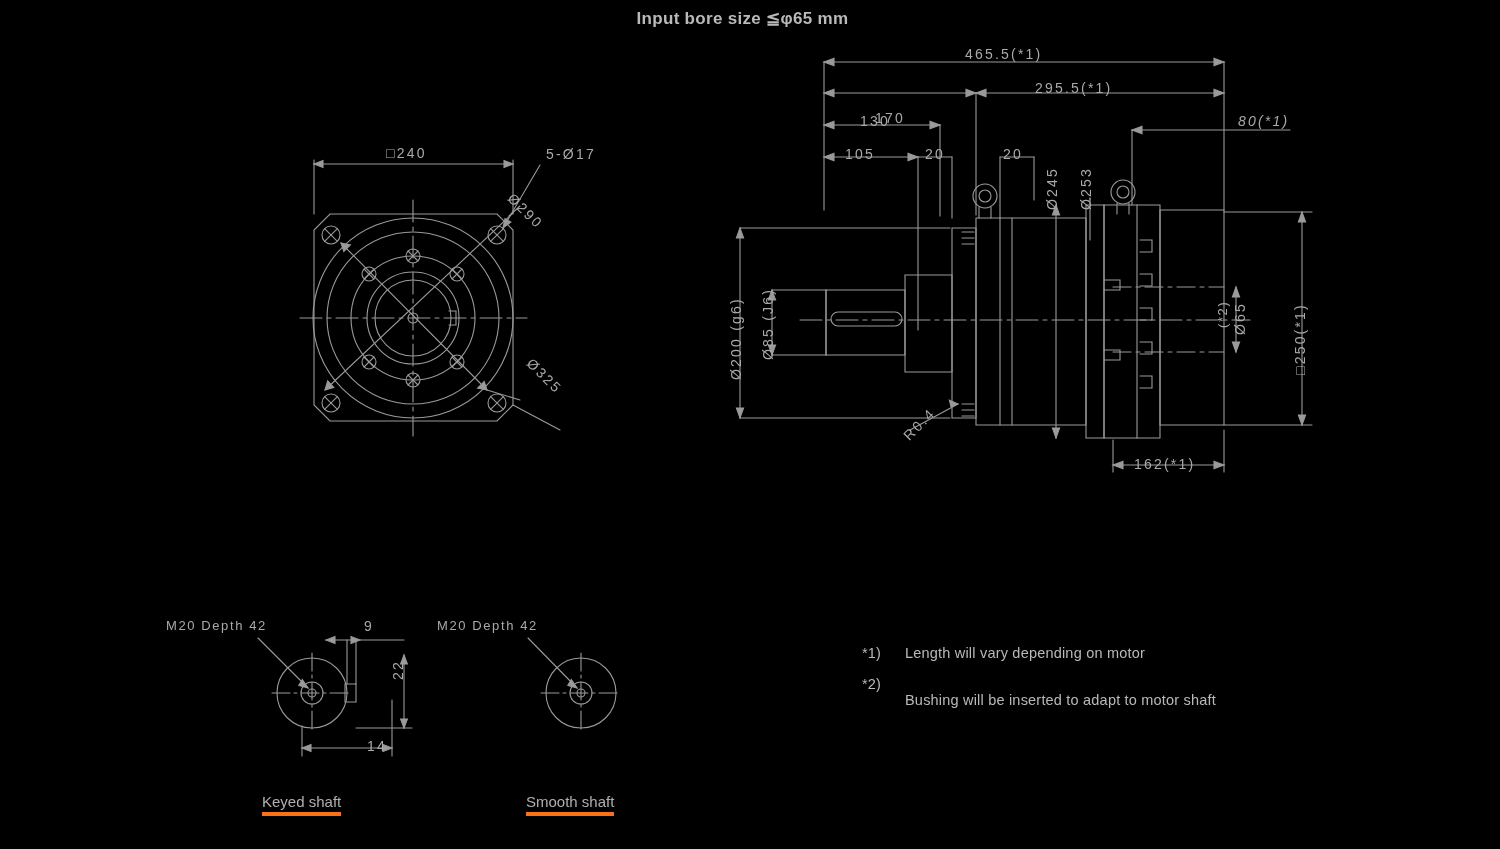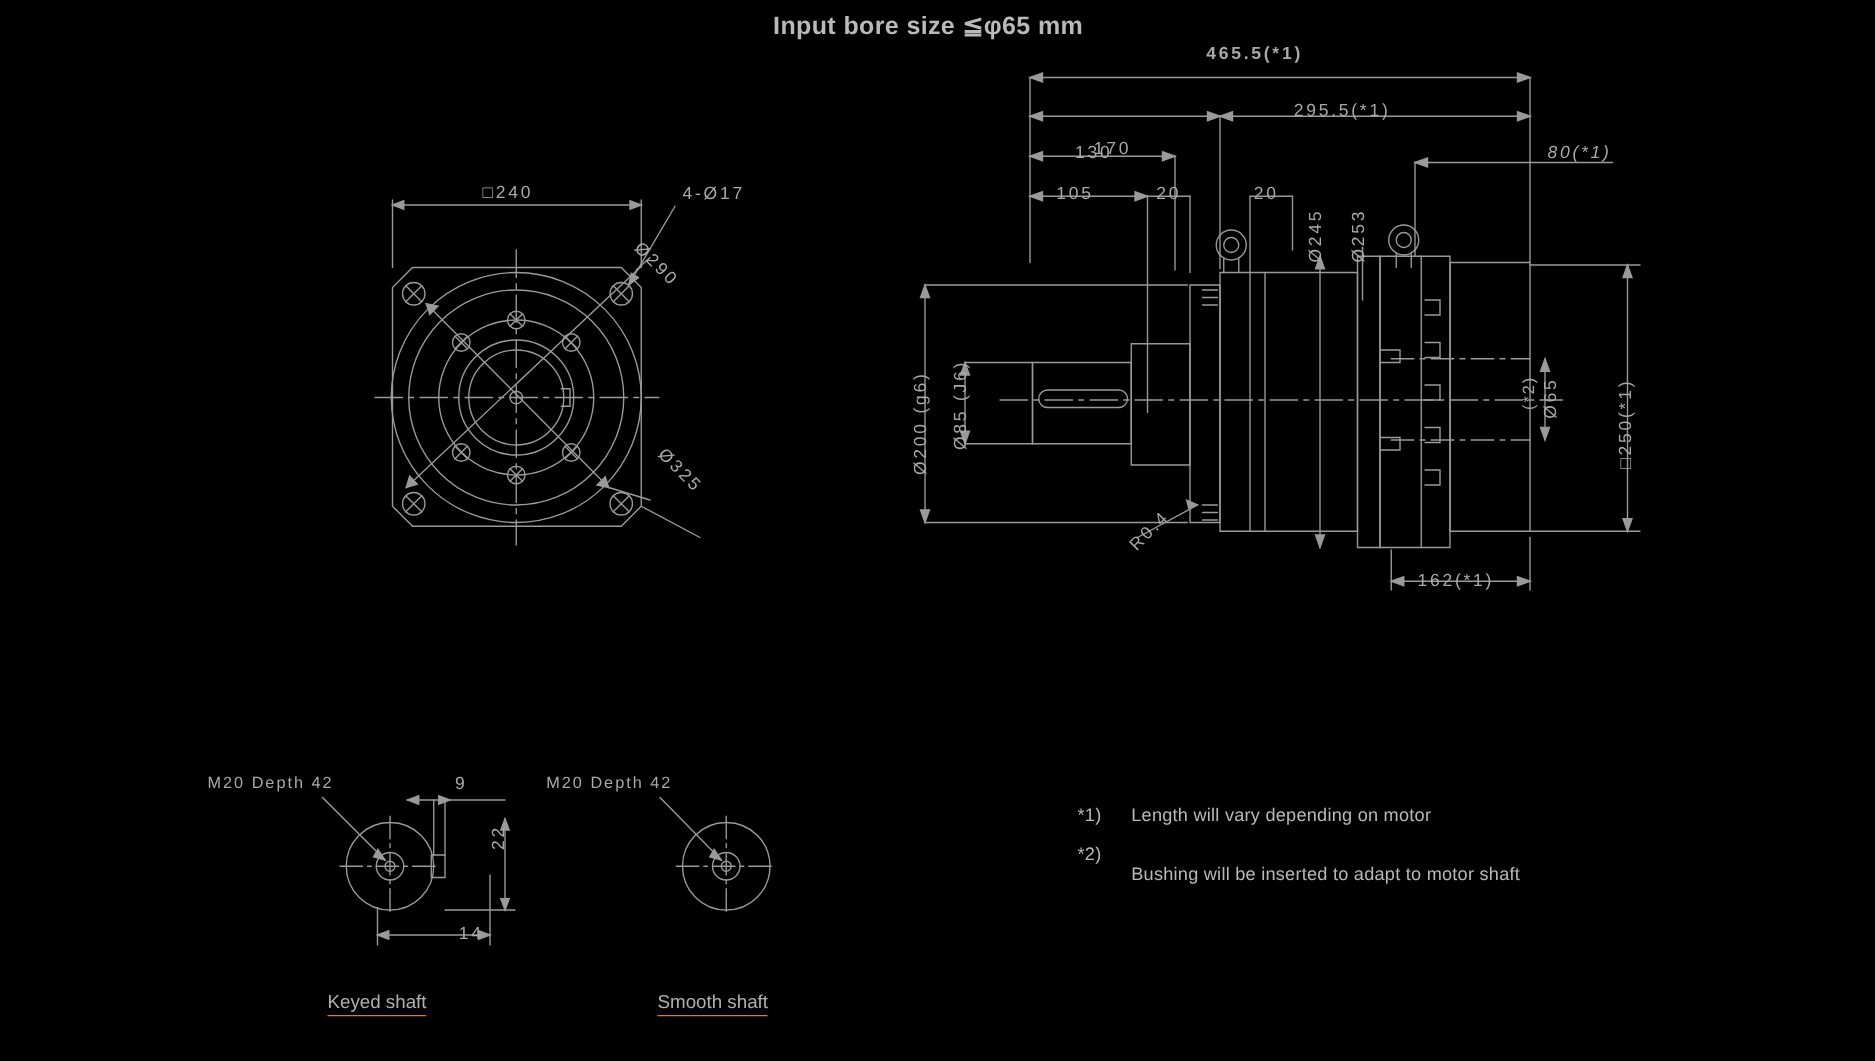--- a/index.html
+++ b/index.html
@@ -28,21 +28,21 @@
     height: 822px;
     background: #000000;
   }
   .title {
     position: absolute;
     left: 165px;
     top: 8px;
     width: 1155px;
     text-align: center;
     color: #b9b9b9;
-    font-size: 20px;
+    font-size: 17px;
     font-weight: bold;
     letter-spacing: 0.3px;
   }
   svg.draw {
     position: absolute;
     left: 0; top: 0;
     width: 1500px;
     height: 849px;
     pointer-events: none;
   }
@@ -66,21 +66,21 @@
     color: #b9b9b9;
     font-size: 14.5px;
     white-space: nowrap;
     letter-spacing: 0.2px;
   }
   .caption {
     position: absolute;
     color: #b0b0b0;
     font-size: 15px;
     white-space: nowrap;
-    border-bottom: 1px solid #f97316;
+    border-bottom: 4px solid #f97316;
     padding-bottom: 2px;
   }
   .rot90 {
     transform: rotate(-90deg);
     transform-origin: left top;
   }
   .rot45 {
     transform: rotate(-45deg);
     transform-origin: left top;
   }
@@ -344,25 +344,25 @@
       <g stroke-dasharray="18,4,3,4">
         <line x1="541" y1="693" x2="621" y2="693"></line>
         <line x1="581" y1="653" x2="581" y2="733"></line>
       </g>
       <line x1="528" y1="638" x2="577" y2="688"></line>
       <path d="M577 688 l-9.2 -2.6 l3.5 -5.9 Z" fill="#9a9a9a"></path>
     </g>
   </svg>
 
   <div class="dimtxt" style="left:386px; top:145px;">□240</div>
-  <div class="dimtxt" style="left:546px; top:146px;">4-Ø17</div>
+  <div class="dimtxt" style="left:546px; top:146px;">5-Ø17</div>
   <div class="dimtxt rotn45" style="left:516px; top:190px;">Ø290</div>
   <div class="dimtxt rotn45" style="left:535px; top:355px;">Ø325</div>
 
-  <div class="dimtxt" style="left:965px; top:34px;font-weight:bold;">465.5(*1)</div>
+  <div class="dimtxt" style="left:965px; top:46px;">465.5(*1)</div>
   <div class="dimtxt" style="left:875px; top:80px;margin-top:30px;">170</div>
   <div class="dimtxt" style="left:1035px; top:80px;">295.5(*1)</div>
   <div class="dimtxt" style="left:860px; top:113px;text-align:center;">130</div>
   <div class="dimtxt" style="left:845px; top:146px;">105</div>
   <div class="dimtxt" style="left:925px; top:146px;">20</div>
   <div class="dimtxt" style="left:1003px; top:146px;">20</div>
   <div class="dimtxt" style="left:1238px; top:113px;font-style:italic;">80(*1)</div>
   <div class="dimtxt" style="left:1134px; top:456px;">162(*1)</div>
 
   <div class="dimtxt rot90" style="left:728px; top:380px;">Ø200 (g6)</div>

